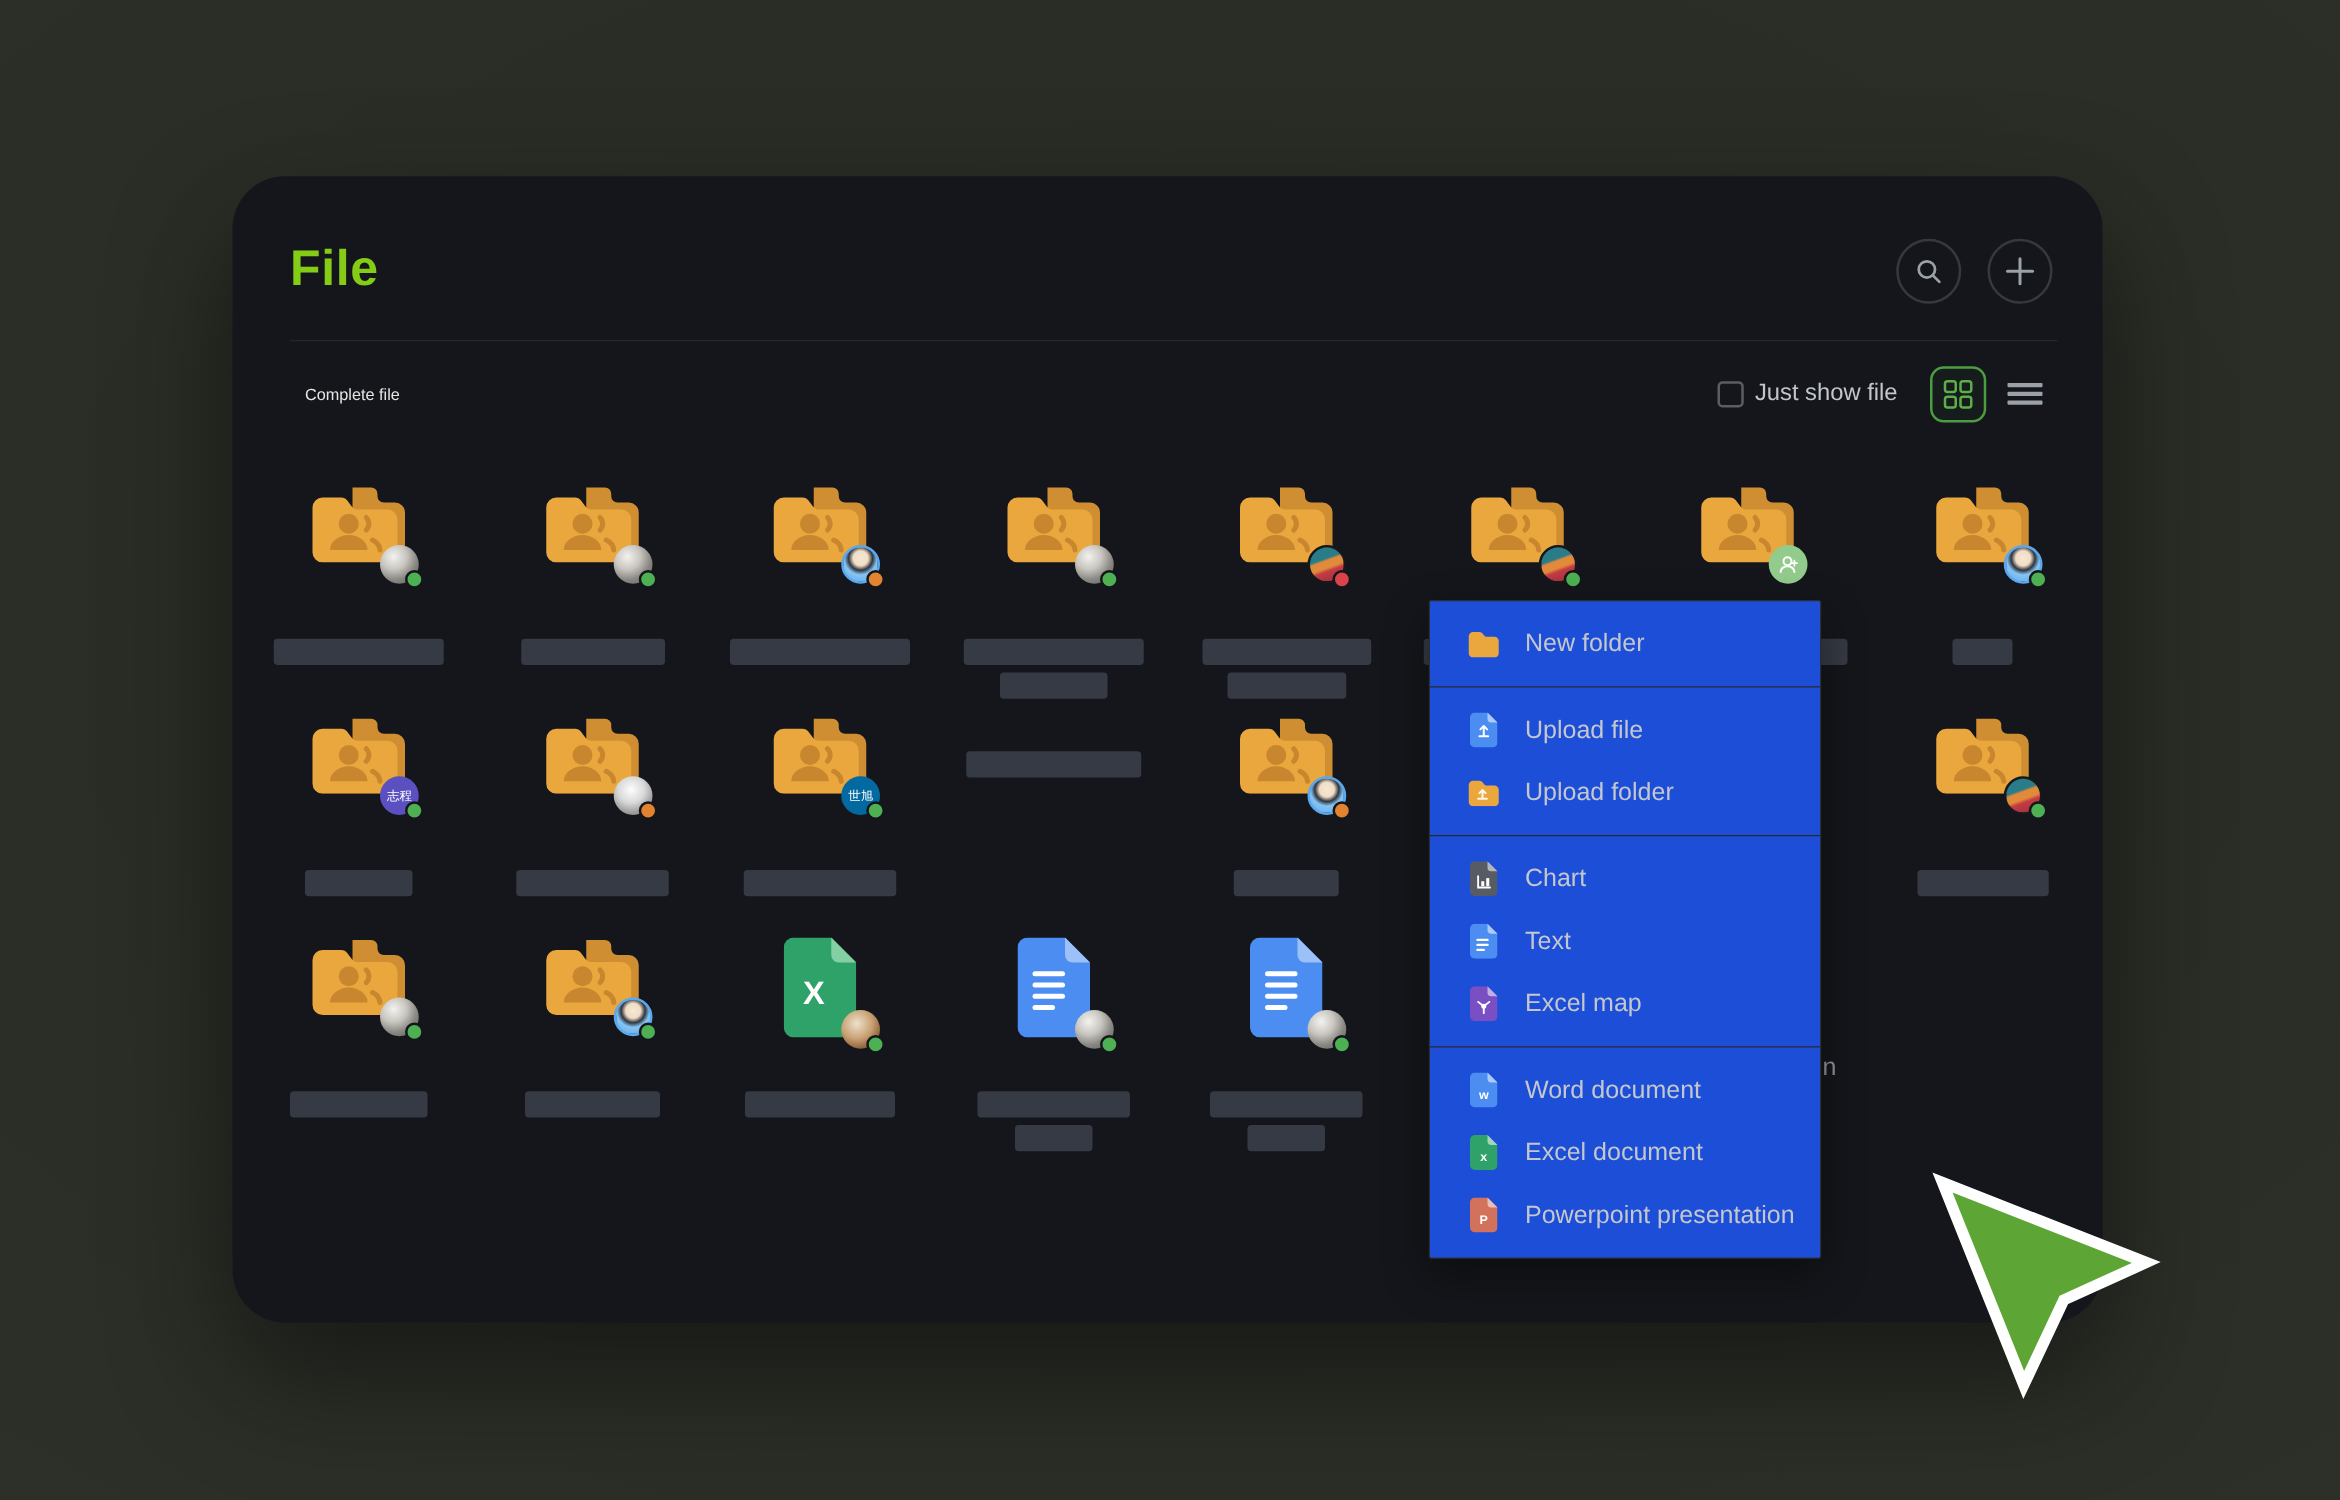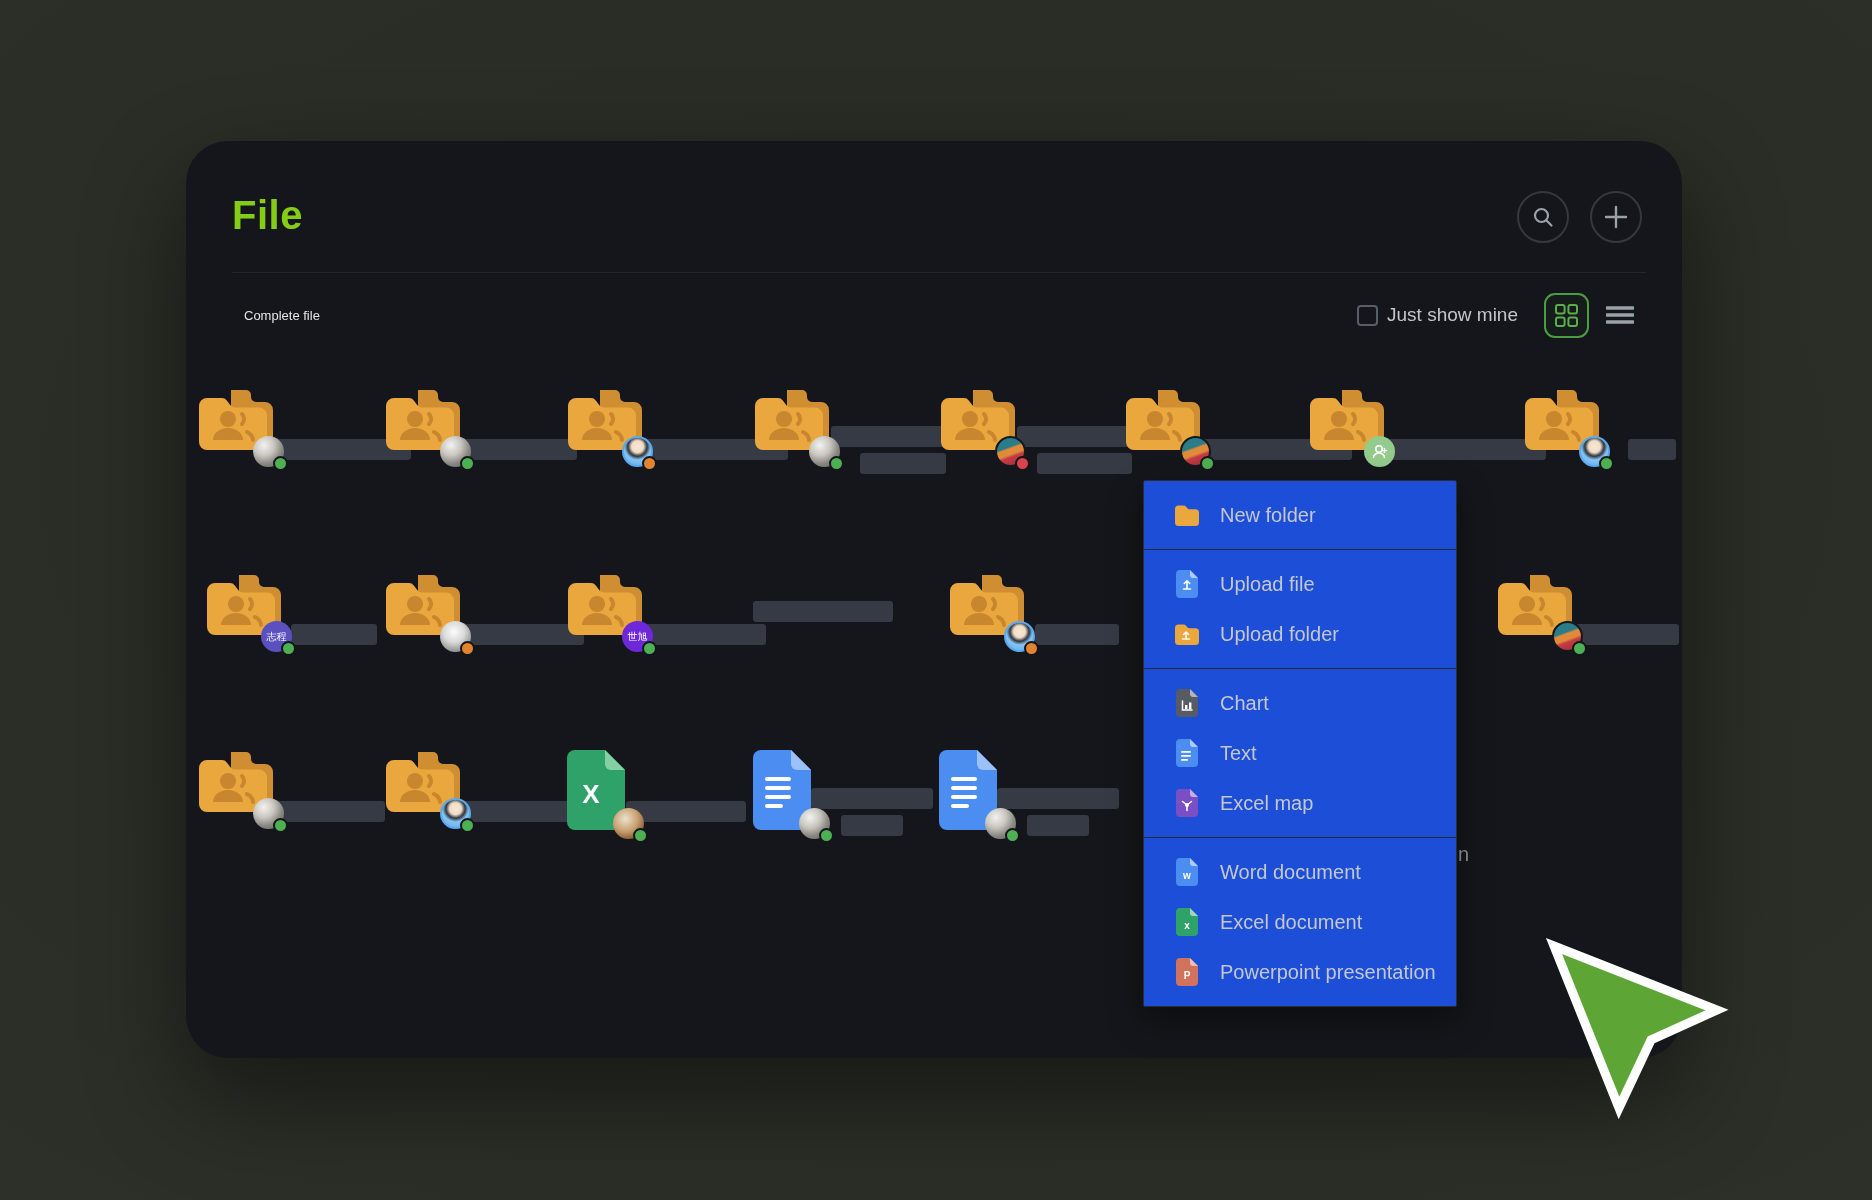--- a/index.html
+++ b/index.html
@@ -27,41 +27,41 @@
   
   .toolbar{position:absolute;left:58px;right:40px;top:152px;height:44px;display:flex;align-items:center;}
   .section-label{font-size:13px;color:#e5e5e5;}
   .toolbar-right{margin-left:auto;display:flex;align-items:center;}
   .checkbox{width:21px;height:21px;border:2px solid #585d66;border-radius:4px;background:transparent;box-sizing:border-box;}
   .cb-label{font-size:19px;color:#c2c6cc;margin-left:9px;margin-right:26px;}
   .view-btn{width:45px;height:45px;border-radius:11px;display:flex;align-items:center;justify-content:center;background:transparent;border:2px solid transparent;padding:0;cursor:pointer;}
   .view-btn.active{border-color:#4c9d41;background:rgba(76,157,65,.05);}
   .view-btn.list{margin-left:8px;}
   
-  .item{position:absolute;width:180px;display:flex;flex-direction:row;align-items:center;}
+  .item{position:absolute;width:180px;display:flex;flex-direction:column;align-items:center;}
   .icon-wrap{position:relative;height:95px;width:180px;display:flex;justify-content:center;}
   .badge{
     position:absolute;left:calc(50% + 17px);width:31px;height:31px;border-radius:50%;
     top:48px;overflow:hidden;display:flex;align-items:center;justify-content:center;
     font-size:10px;color:#fff;
   }
   .item.is-doc .badge{top:58px;}
   .dot{position:absolute;width:11px;height:11px;border-radius:50%;border:2px solid #14161b;box-sizing:content-box;
        left:calc(50% + 37px);top:68px;}
   .item.is-doc .dot{top:78px;}
   .bars{display:flex;flex-direction:column;align-items:center;margin-top:28px;gap:6px;}
   .bar{height:21px;border-radius:3px;background:#353a44;}
   
   .photo-marble{background:radial-gradient(circle at 35% 30%, #f3f2ef 0%, #c9c6c0 35%, #8b8984 62%, #5a5853 100%);}
   .photo-gray{background:radial-gradient(circle at 45% 35%, #fdfdfd 0%, #d9d9d9 40%, #9b9b9b 70%, #6f6f6f 100%);}
   .photo-dog{background:radial-gradient(circle at 40% 35%, #ece1cd 0%, #c9a172 45%, #8a5f39 75%, #5b3d23 100%);}
   .cartoon-blue{background:radial-gradient(circle at 50% 32%, #f7e7d4 0%, #f0ddc6 26%, #30353f 42%, #86c4f2 58%, #5aa9ee 100%);border:2px solid #5aa9ee;box-sizing:border-box;}
   .cartoon-dark{background:linear-gradient(160deg,#2a7c88 0%, #2a7c88 36%, #e08a3a 42%, #e08a3a 58%, #c43b45 66%, #9c2e38 100%);border:2px solid #15181c;box-sizing:border-box;}
   .initials-purple{background:#5b50c0;}
-  .initials-red{background:#6d28d9;}
+  .initials-red{background:#0369a1;}
   .share-green{background:#92cb8c;}
   
   .menu{
     position:absolute;left:957px;top:339px;width:314px;box-sizing:border-box;
     background:#1d4ed8;border:1px solid #2a2d34;border-radius:2px;
     box-shadow:0 14px 34px rgba(0,0,0,.4);z-index:5;overflow:hidden;
   }
   .menu-group{padding:9px 0;}
   .menu-group + .menu-group{border-top:1px solid #262931;}
   .menu-item{height:50px;display:flex;align-items:center;padding:0 16px 0 30px;gap:20px;cursor:pointer;}
@@ -92,21 +92,21 @@
       </svg>
     </button>
   </div>
 
   <div class="hdr-divider"></div>
 
   <div class="toolbar">
     <span class="section-label">Complete file</span>
     <div class="toolbar-right">
       <span class="checkbox"></span>
-      <span class="cb-label">Just show mine</span>
+      <span class="cb-label">Just show file</span>
       <button class="view-btn active">
         <svg width="25" height="25" viewBox="0 0 25 25">
           <rect x="2" y="2" width="8.6" height="8.6" rx="2" fill="none" stroke="#5cae4a" stroke-width="2"></rect>
           <rect x="14.4" y="2" width="8.6" height="8.6" rx="2" fill="none" stroke="#5cae4a" stroke-width="2"></rect>
           <rect x="2" y="14.4" width="8.6" height="8.6" rx="2" fill="none" stroke="#5cae4a" stroke-width="2"></rect>
           <rect x="14.4" y="14.4" width="8.6" height="8.6" rx="2" fill="none" stroke="#5cae4a" stroke-width="2"></rect>
         </svg>
       </button>
       <button class="view-btn list">
         <svg width="28" height="20" viewBox="0 0 28 20">

